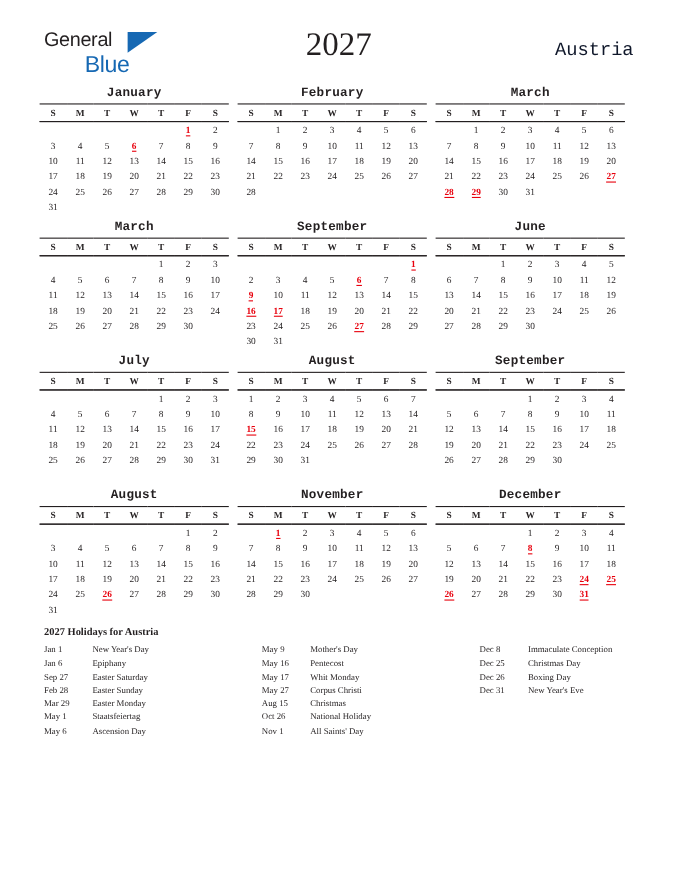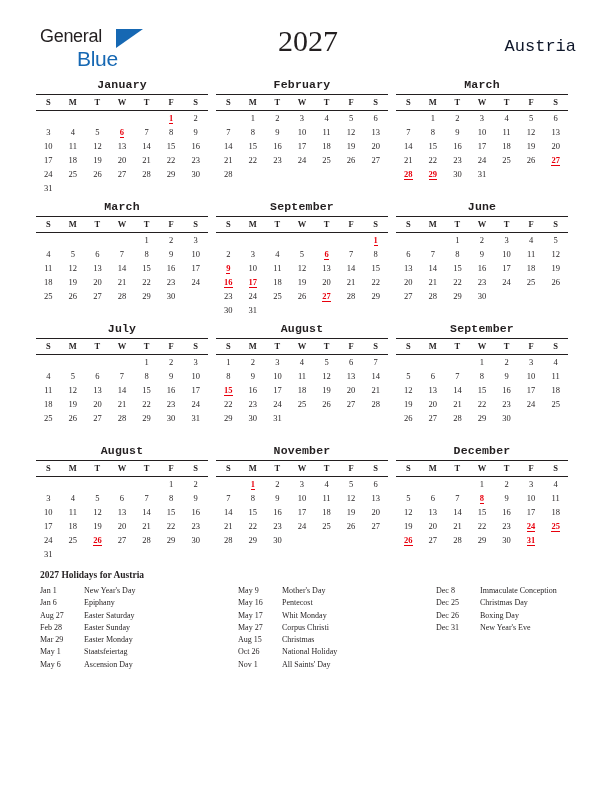--- a/index.html
+++ b/index.html
@@ -1054,21 +1054,21 @@
       <div>
         <div class="holiday-row">
           <span class="holiday-date">Jan 1</span>
           <span class="holiday-name">New Year's Day</span>
         </div>
         <div class="holiday-row">
           <span class="holiday-date">Jan 6</span>
           <span class="holiday-name">Epiphany</span>
         </div>
         <div class="holiday-row">
-          <span class="holiday-date">Aug 27</span>
+          <span class="holiday-date">Sep 27</span>
           <span class="holiday-name">Easter Saturday</span>
         </div>
         <div class="holiday-row">
           <span class="holiday-date">Feb 28</span>
           <span class="holiday-name">Easter Sunday</span>
         </div>
         <div class="holiday-row">
           <span class="holiday-date">Mar 29</span>
           <span class="holiday-name">Easter Monday</span>
         </div>

